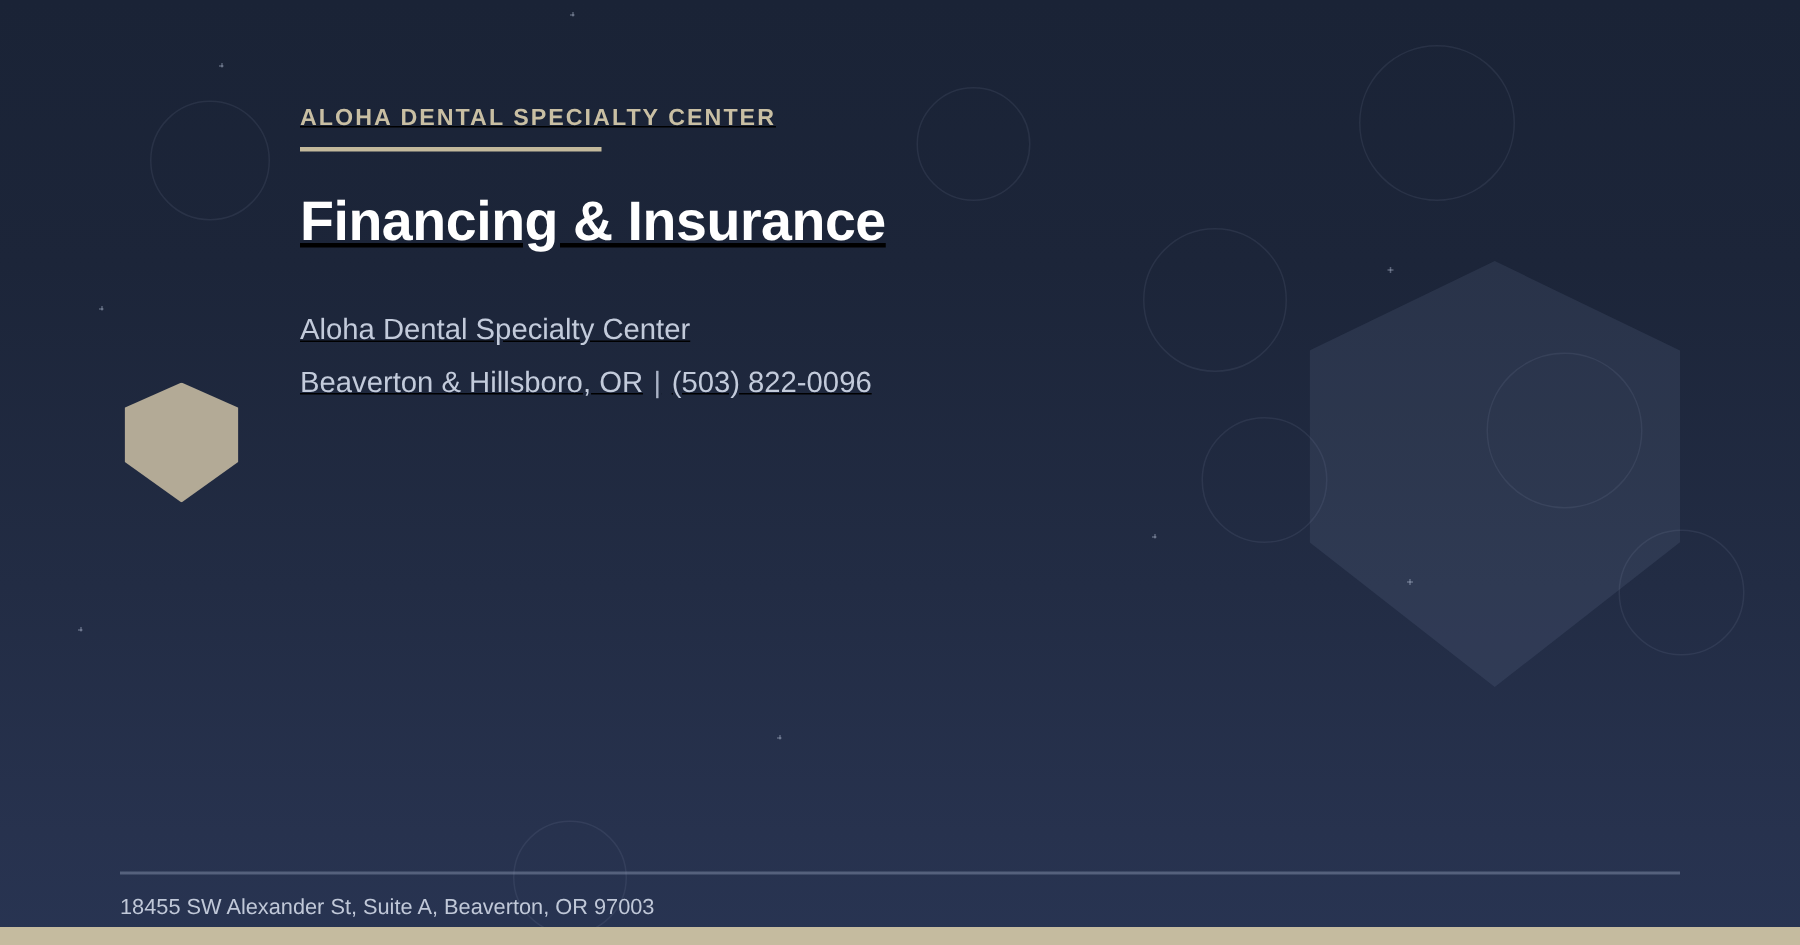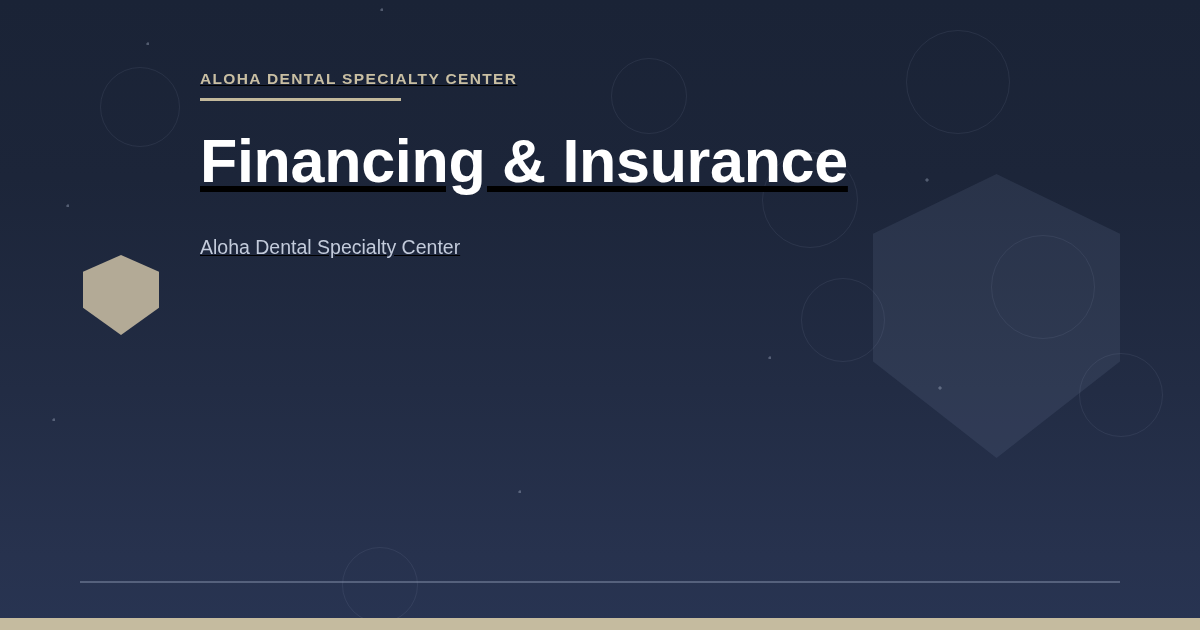--- a/index.html
+++ b/index.html
@@ -81,21 +81,21 @@
   }
   .eyebrow-rule {
     margin-top:9px;
     width:201px; height:3px;
     background:#c3b99c;
   }
 
   .headline {
     margin-top:26px;
     color:#ffffff;
-    font-size:61px;
+    font-size:37px;
     font-weight:bold;
     letter-spacing:-0.3px;
     line-height:1.12;
     white-space:nowrap;
   }
 
   .subtitle {
     margin-top:38px;
   }
   .sub-line {
@@ -166,21 +166,25 @@
   <div class="content">
 
     <div class="eyebrow">ALOHA DENTAL SPECIALTY CENTER</div>
 
     <div class="eyebrow-rule"></div>
 
     <h1 class="headline">Financing &amp; Insurance</h1>
 
     <div class="subtitle">
       <div class="sub-line">Aloha Dental Specialty Center</div>
+      <div class="sub-line">
+        <span>Beaverton &amp; Hillsboro, OR</span><span class="sep">|</span><span>(503) 822-0096</span>
+      </div>
     </div>
 
   </div>
 
   <div class="footer-rule"></div>
+  <div class="footer-text">18455 SW Alexander St, Suite A, Beaverton, OR 97003</div>
 
   <div class="accent-bar"></div>
 
 </div>
 
 </body></html>

